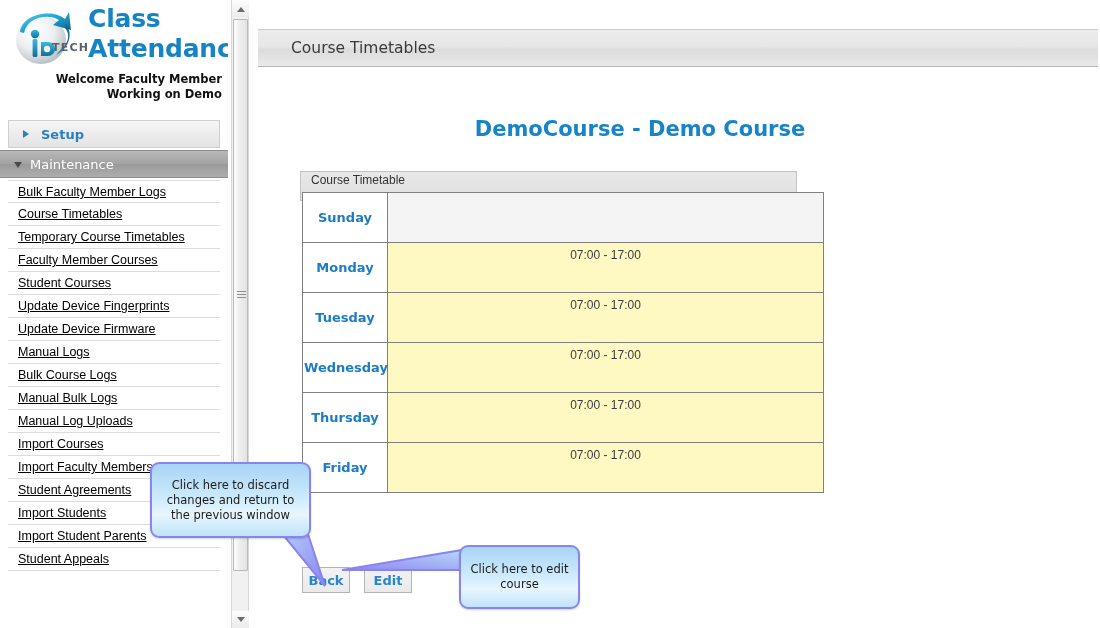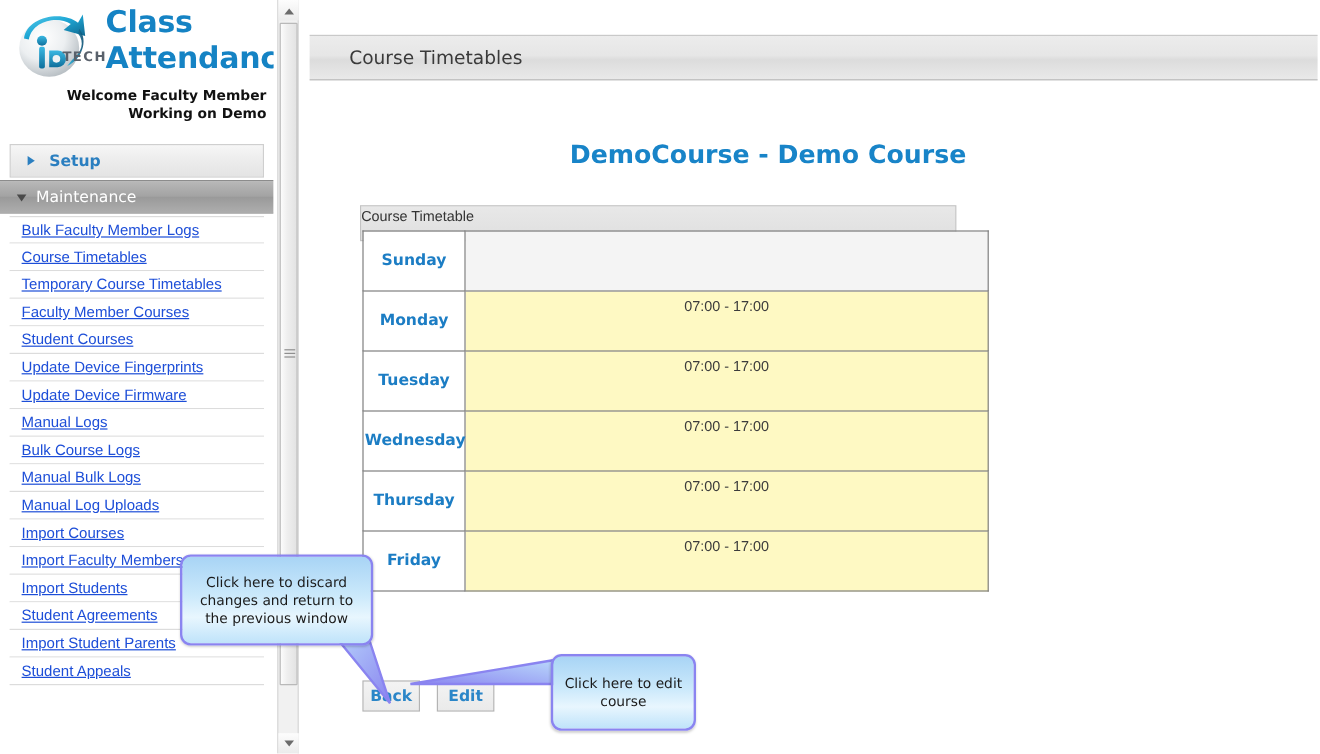--- a/index.html
+++ b/index.html
@@ -98,21 +98,21 @@
   #menu-list { margin: 2px 8px 0 8px; }
   .menu-item {
     height: 23px;
     line-height: 22px;
     border-bottom: 1px solid #dcdcdc;
     padding-left: 10px;
     background: #fff;
   }
   .menu-item:first-child { border-top: 1px solid #dcdcdc; }
   .menu-item a {
-    color: #1d4ed8;
+    color: #000000;
     text-decoration: underline;
     font-family: "Liberation Sans", sans-serif;
     font-size: 12.5px;
     cursor: pointer;
   }
 
   
   #sb-scroll {
     position: absolute; left: 231px; top: 0;
     width: 18px; height: 628px;
@@ -178,21 +178,21 @@
   
   #tt-caption {
     position: absolute; left: 50px; top: 171px;
     width: 497px; height: 30px;
     background: linear-gradient(to bottom,#e8e8e8,#dfdfdf);
     border: 1px solid #c3c3c3;
     font-family: "Liberation Sans", sans-serif;
     font-size: 12px;
     color: #333;
     line-height: 17px;
-    padding-left: 0;
+    padding-left: 10px;
   }
   #timetable {
     position: absolute; left: 52px; top: 192px;
     width: 522px;
     border-collapse: collapse;
     table-layout: fixed;
   }
   #timetable td {
     border: 1px solid #808080;
     height: 50px;
@@ -323,22 +323,22 @@
       <div class="menu-item"><a>Faculty Member Courses</a></div>
       <div class="menu-item"><a>Student Courses</a></div>
       <div class="menu-item"><a>Update Device Fingerprints</a></div>
       <div class="menu-item"><a>Update Device Firmware</a></div>
       <div class="menu-item"><a>Manual Logs</a></div>
       <div class="menu-item"><a>Bulk Course Logs</a></div>
       <div class="menu-item"><a>Manual Bulk Logs</a></div>
       <div class="menu-item"><a>Manual Log Uploads</a></div>
       <div class="menu-item"><a>Import Courses</a></div>
       <div class="menu-item"><a>Import Faculty Members</a></div>
+      <div class="menu-item"><a>Student Agreements</a></div>
       <div class="menu-item"><a>Import Students</a></div>
-      <div class="menu-item"><a>Student Agreements</a></div>
       <div class="menu-item"><a>Import Student Parents</a></div>
       <div class="menu-item"><a>Student Appeals</a></div>
     </div>
   </div>
 
   <div id="sb-scroll">
     <div class="sb-btn up">
       <span class="sb-arrow up"></span>
     </div>
     <div id="sb-thumb">

